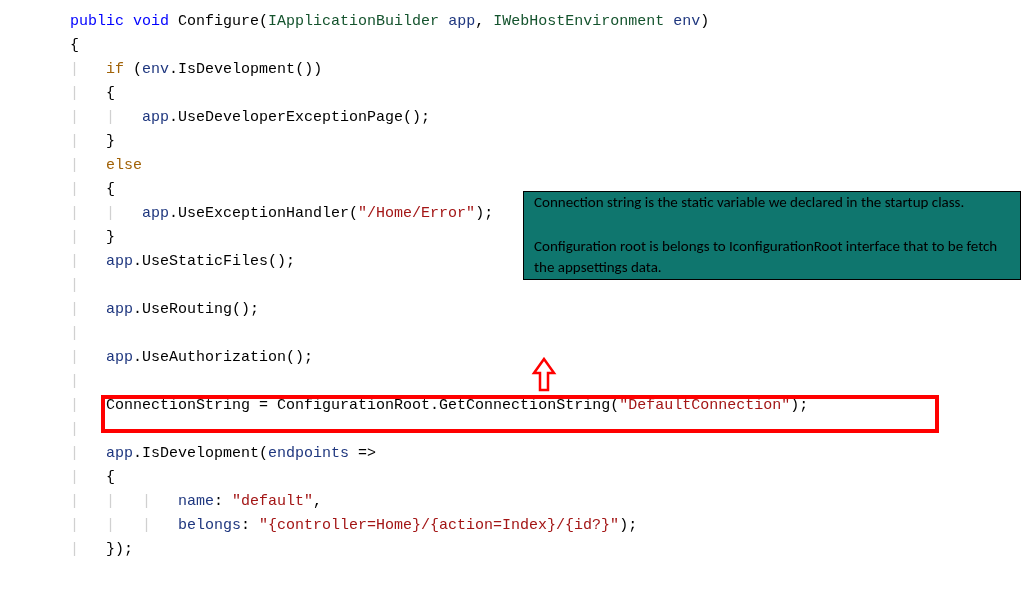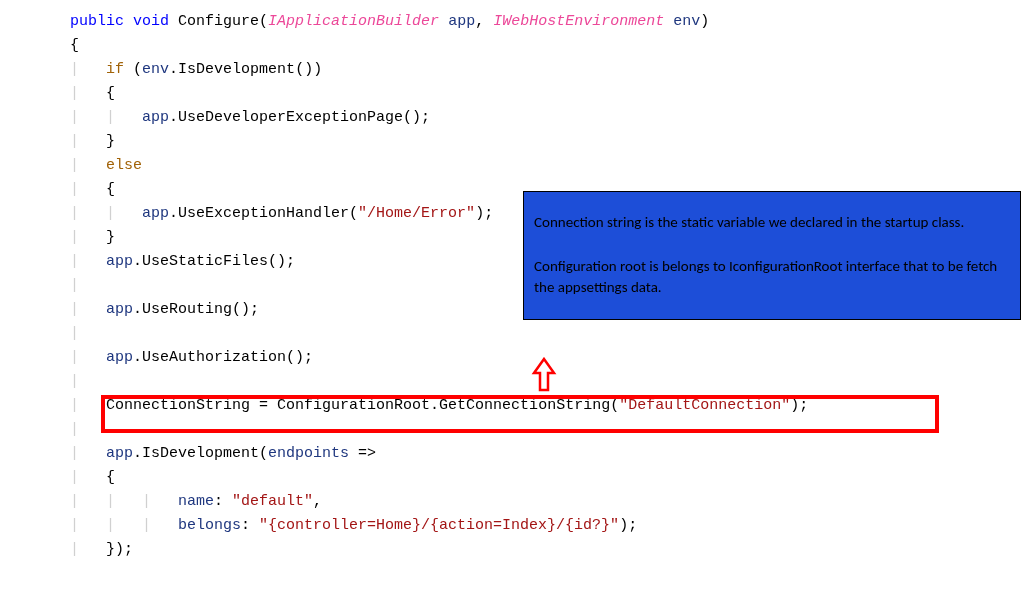--- a/index.html
+++ b/index.html
@@ -19,33 +19,33 @@
     .code-line {
       white-space: pre;
       position: relative;
     }
     .guide {
       color: #d0d0d0;
       display: inline;
     }
     .kw-blue { color: #0000ff; }
     .kw-purple { color: #a16207; font-family: Liberation Mono, monospace; }
-    .kw-teal { color: #ec4899; font-style: italic; }
+    .kw-teal { color: #14532d; }
     .kw-string { color: #a31515; }
     .kw-param { color: #1f377f; }
     .kw-dark { color: #000000; }
     .kw-method { color: #000000; }
     .callout-box {
       position: absolute;
       top: 191px;
       left: 523px;
       width: 498px;
       border: 1px solid #000;
-      background: #1d4ed8;
-      padding: 20px 10px;
+      background: #0f766e;
+      padding: 0 10px;
       font-family: 'Segoe UI', Calibri, Arial, sans-serif;
       font-size: 15px;
       line-height: 1.45;
       color: #000;
     }
     .arrow-container {
       position: absolute;
       top: 357px;
       left: 530px;
       width: 40px;

